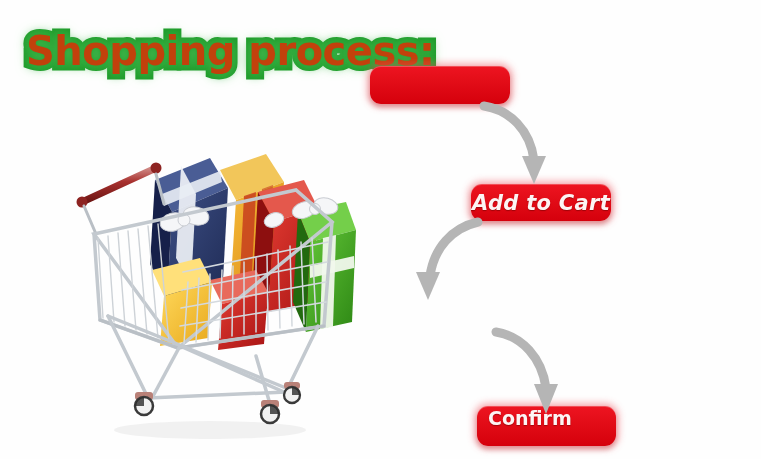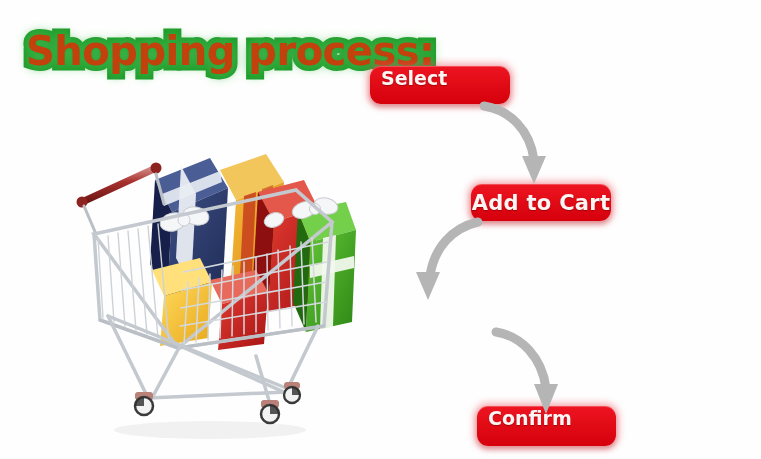--- a/index.html
+++ b/index.html
@@ -63,20 +63,21 @@
   .stagger .ln-a { left: 11px;  top: 1px;  font-size: 19px; }
   .stagger .ln-b { right: 10px; bottom: 1px; font-size: 19px; }
 
   
   .centered .ln-c {
     left: 0; right: 0; top: 50%;
     transform: translateY(-50%);
     text-align: center;
     font-size: 21px;
     letter-spacing: 0.3px;
+    font-style: italic;
   }
 
   #node-select   { left: 370px; top: 66px;  width: 140px; height: 38px; }
   #node-cart     { left: 471px; top: 184px; width: 140px; height: 37px; }
   #node-click    { left: 384px; top: 294px; width: 139px; height: 38px; }
   #node-confirm  { left: 477px; top: 406px; width: 139px; height: 40px; }
 
   
   .arrow-svg { position: absolute; overflow: visible; }
   #arrow1 { left: 480px; top: 100px; }
@@ -273,21 +274,20 @@
         <g transform="translate(232,258)">
           <rect x="-8" y="-6" width="16" height="7" rx="3" fill="#b98178"></rect>
           <circle cx="0" cy="7" r="8" fill="#f2f2f2" stroke="#3a3a3a" stroke-width="2.3"></circle>
           <path d="M0 -1 A8 8 0 0 1 8 7 L0 7 Z" fill="#2c2c2c" opacity="0.8"></path>
         </g>
       </g>
     </svg>
   </div>
 
   <div id="node-select" class="flow-node stagger">
-    <span class="ln ln-a">Select</span>
   </div>
 
   <div id="node-cart" class="flow-node centered">
     <span class="ln ln-c">Add to Cart</span>
   </div>
 
 
   <div id="node-confirm" class="flow-node stagger">
     <span class="ln ln-a">Confirm</span>
   </div>

